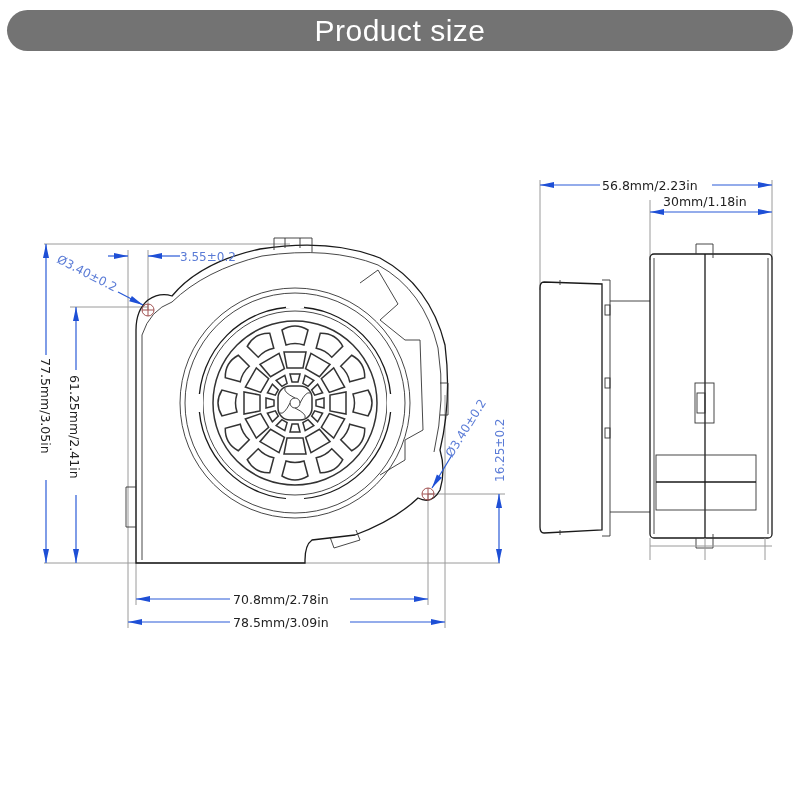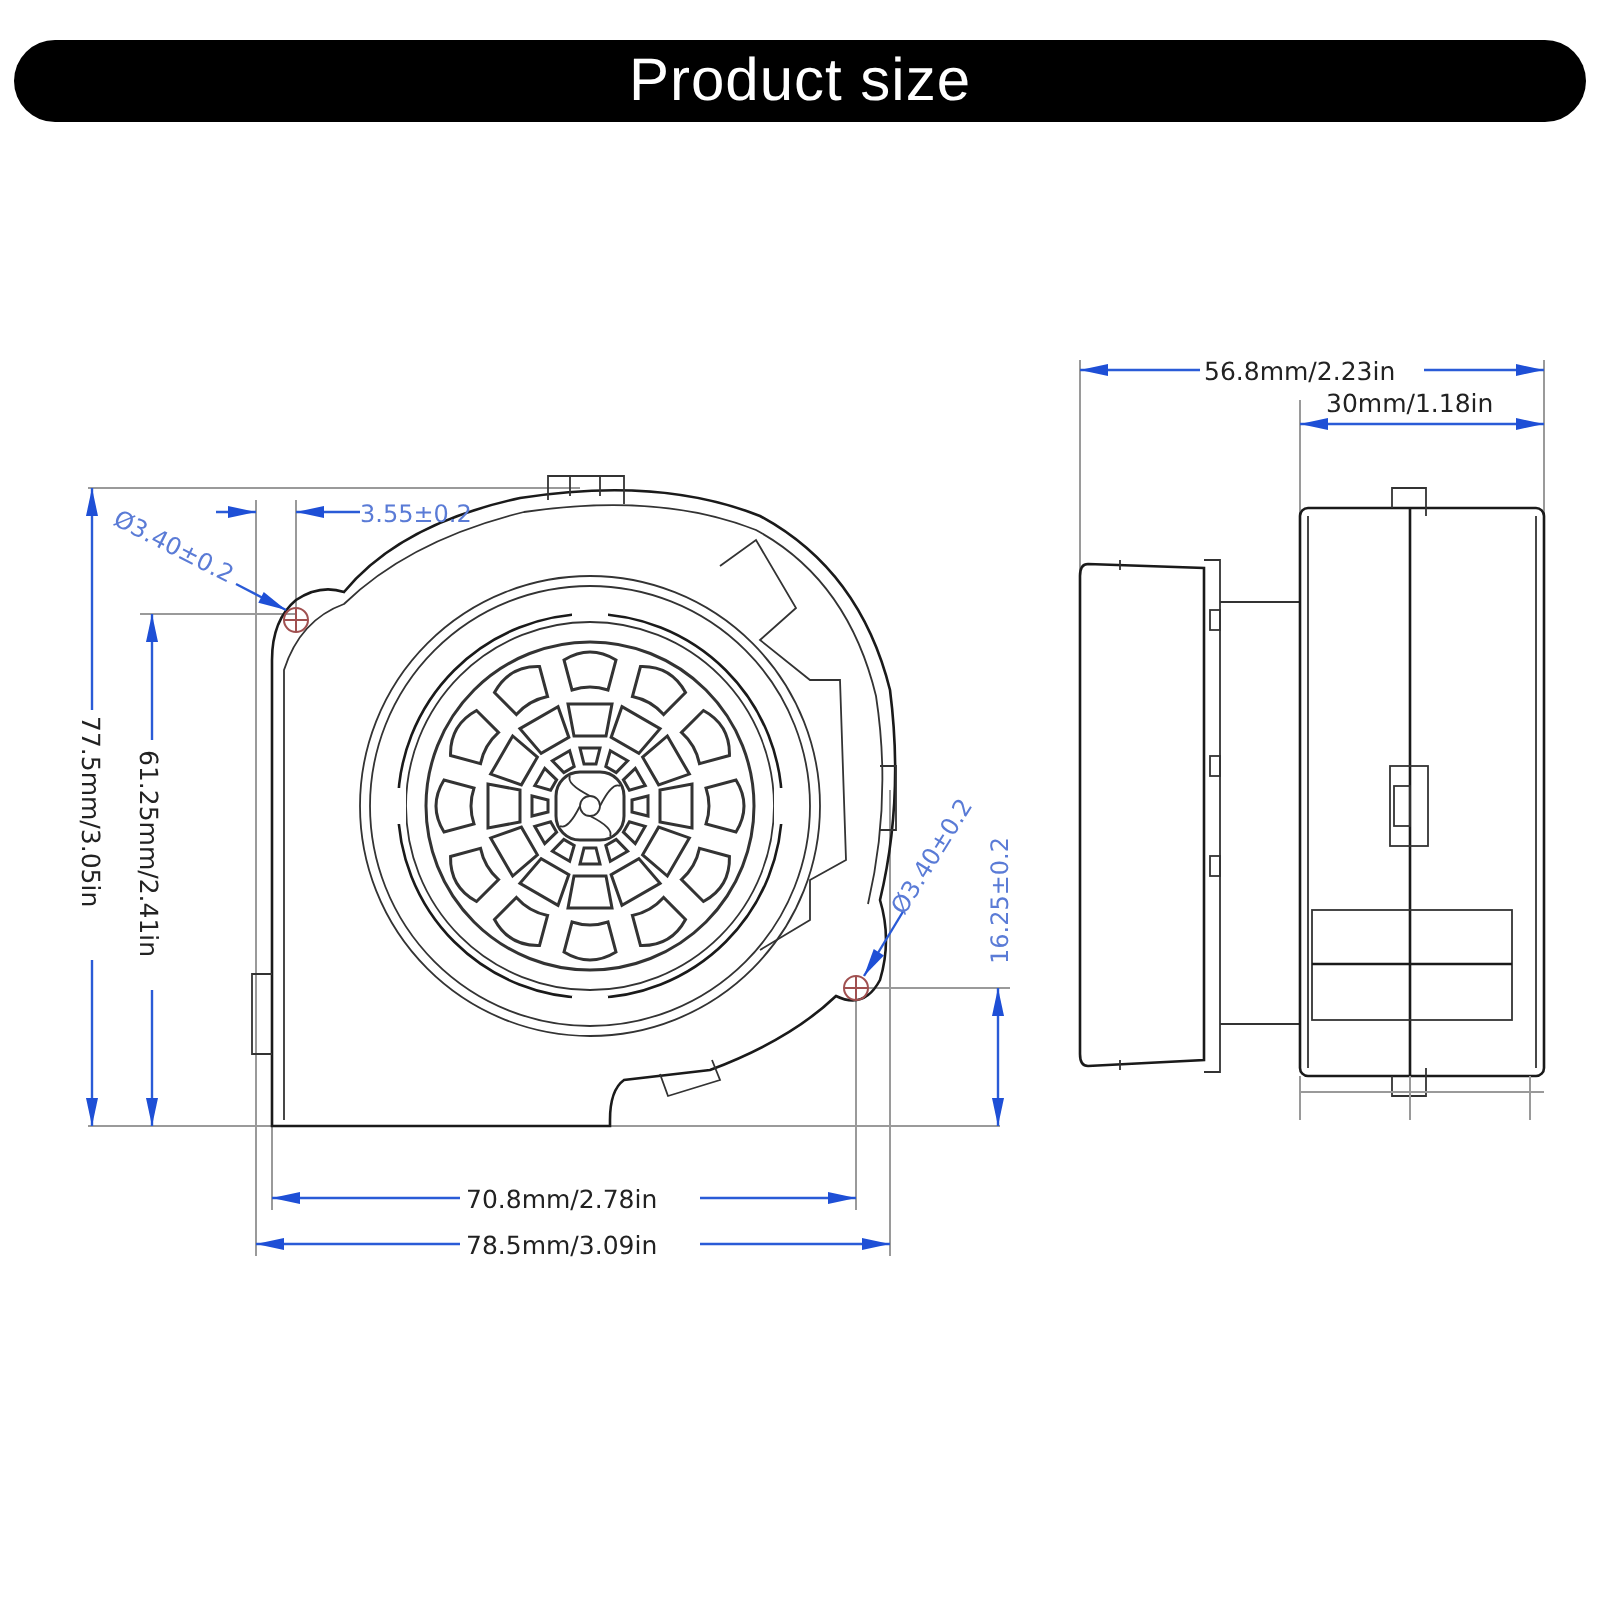--- a/index.html
+++ b/index.html
@@ -1,19 +1,19 @@
 <!DOCTYPE html>
 <html><head>
 <meta charset="utf-8">
 <style>
   html, body { margin: 0; padding: 0; background: #ffffff; }
   body { width: 800px; height: 800px; position: relative; overflow: hidden; font-family: "DejaVu Sans", sans-serif; }
   .banner {
-    position: absolute; left: 7px; top: 20px; width: 786px; height: 41px;
-    background: #000000; border-radius: 21px;
+    position: absolute; left: 7px; top: 10px; width: 786px; height: 41px;
+    background: #737373; border-radius: 21px;
     display: flex; align-items: center; justify-content: center;
   }
   .banner-title { color: #fff; font-size: 30px; font-family: "Liberation Sans", sans-serif; letter-spacing: 0.5px; }
   svg.drawing { position: absolute; left: 0; top: 0; }
   .dim-text { font-family: "DejaVu Sans", sans-serif; font-size: 12.5px; fill: #222; }
   .dim-tol { font-family: "DejaVu Sans", sans-serif; font-size: 12px; fill: #5a7bd6; }
   .ext { stroke: #9a9a9a; stroke-width: 1; fill: none; }
   .dimln { stroke: #2a5bd7; stroke-width: 1.2; fill: none; }
   .arrow { fill: #1e4fd6; }
   .body { stroke: #1a1a1a; stroke-width: 1.3; fill: none; }

